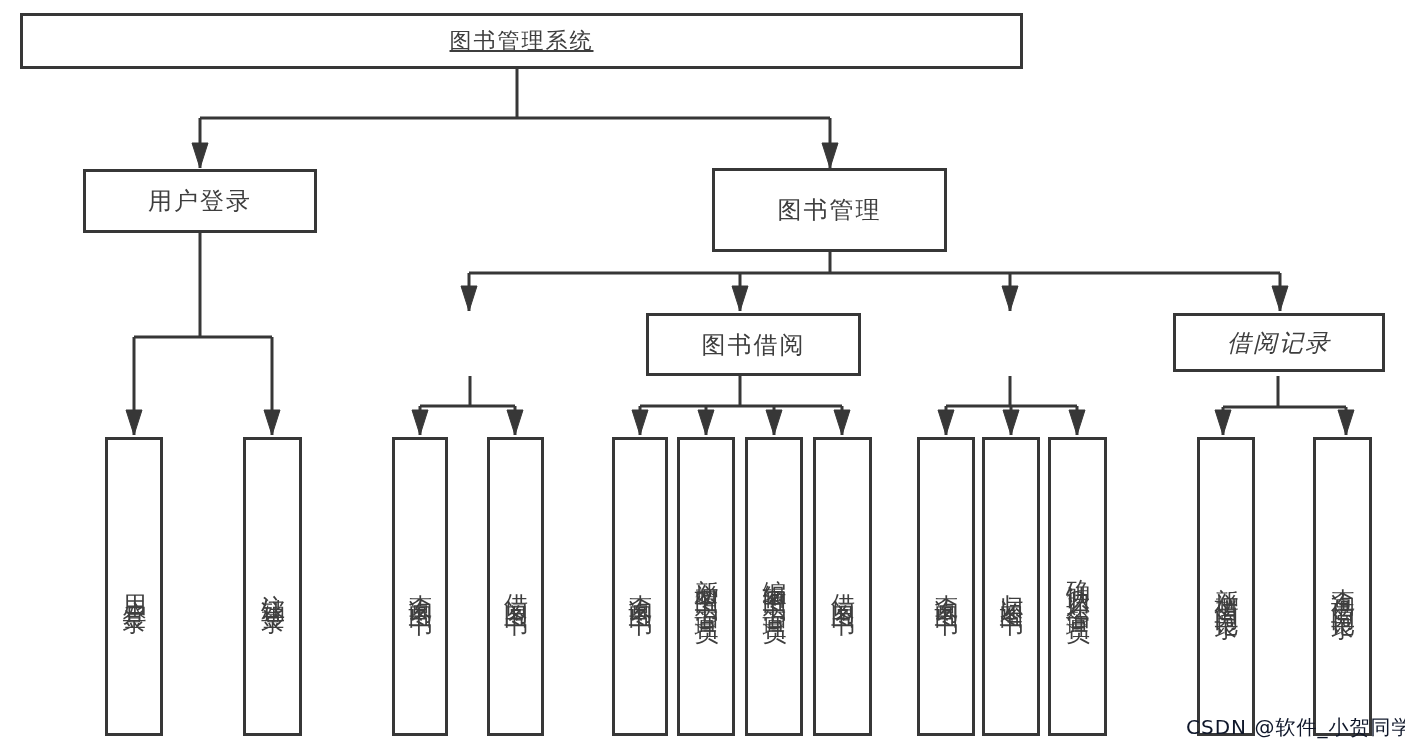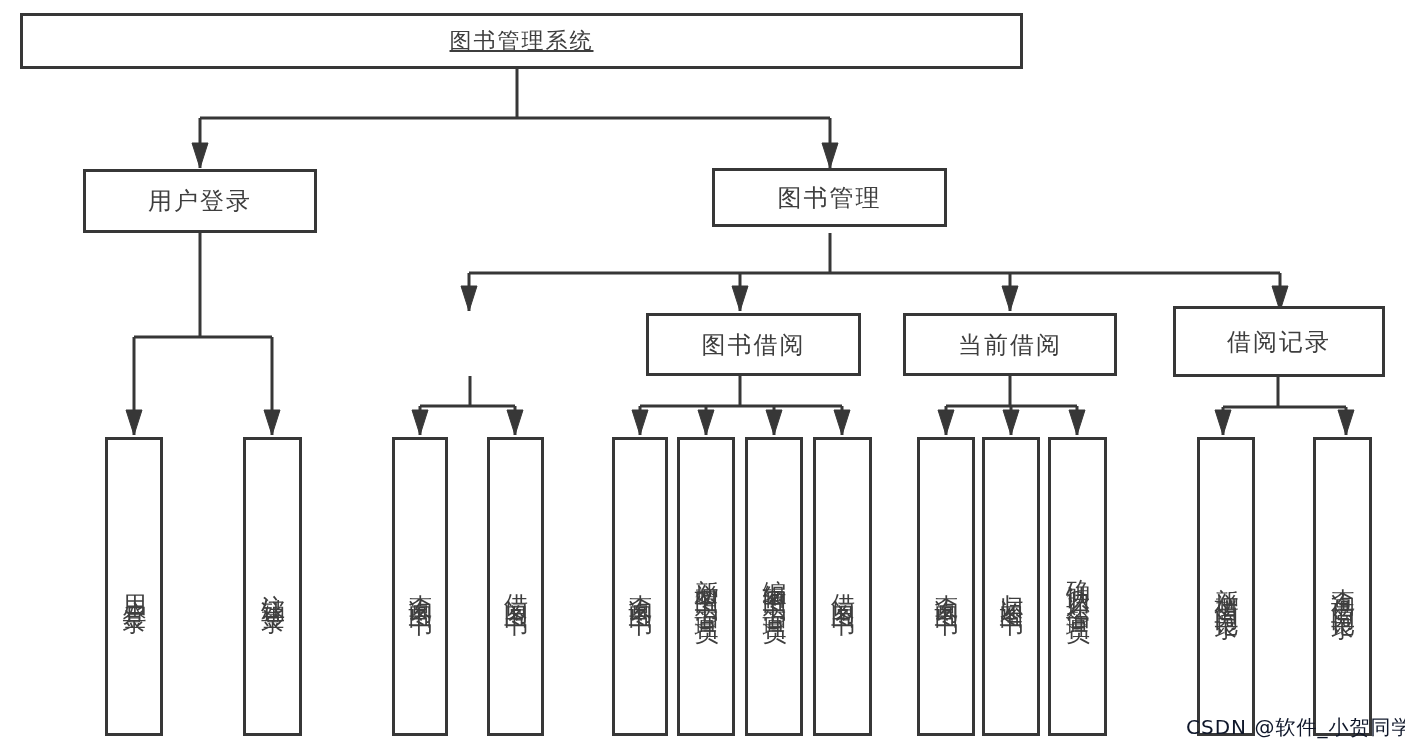--- a/index.html
+++ b/index.html
@@ -96,25 +96,24 @@
       <path d="M1011,406 V435" marker-end="url(#arw)"></path>
       <path d="M1077,406 V435" marker-end="url(#arw)"></path>
       <path d="M1223,407 V435" marker-end="url(#arw)"></path>
       <path d="M1346,407 V435" marker-end="url(#arw)"></path>
     </g>
   </svg>
 
   <div class="node root-label" style="left:20px; top:13px; width:1003px; height:56px;">图书管理系统</div>
 
   <div class="node h-label" style="left:83px; top:169px; width:234px; height:64px;">用户登录</div>
-  <div class="node h-label" style="left:712px; top:168px; width:235px; height:59px;">图书管理</div>
+  <div class="node h-label" style="left:712px; top:168px; width:235px; height:84px;">图书管理</div>
 
   <div class="node h-label" style="left:646px; top:313px; width:215px; height:63px;">图书借阅</div>
-  <div class="node h-label" style="left:903px; top:313px; width:214px; height:63px;">当前借阅</div>
-  <div class="node h-label" style="left:1173px; top:306px; width:212px; height:71px;">借阅记录</div>
+  <div class="node h-label" style="left:1173px; top:313px; width:212px; height:59px;font-style:italic;">借阅记录</div>
 
   <div class="node leaf" style="left:105px; top:437px; width:58px; height:299px;">用户登录</div>
   <div class="node leaf" style="left:243px; top:437px; width:59px; height:299px;">注销登录</div>
 
   <div class="node leaf" style="left:392px; top:437px; width:56px; height:299px;">查询图书</div>
   <div class="node leaf" style="left:487px; top:437px; width:57px; height:299px;">借阅图书</div>
 
   <div class="node leaf" style="left:612px; top:437px; width:56px; height:299px;">查询图书</div>
   <div class="node leaf" style="left:677px; top:437px; width:58px; height:299px;">新增图书（管理员）</div>
   <div class="node leaf" style="left:745px; top:437px; width:58px; height:299px;">编辑图书（管理员）</div>

